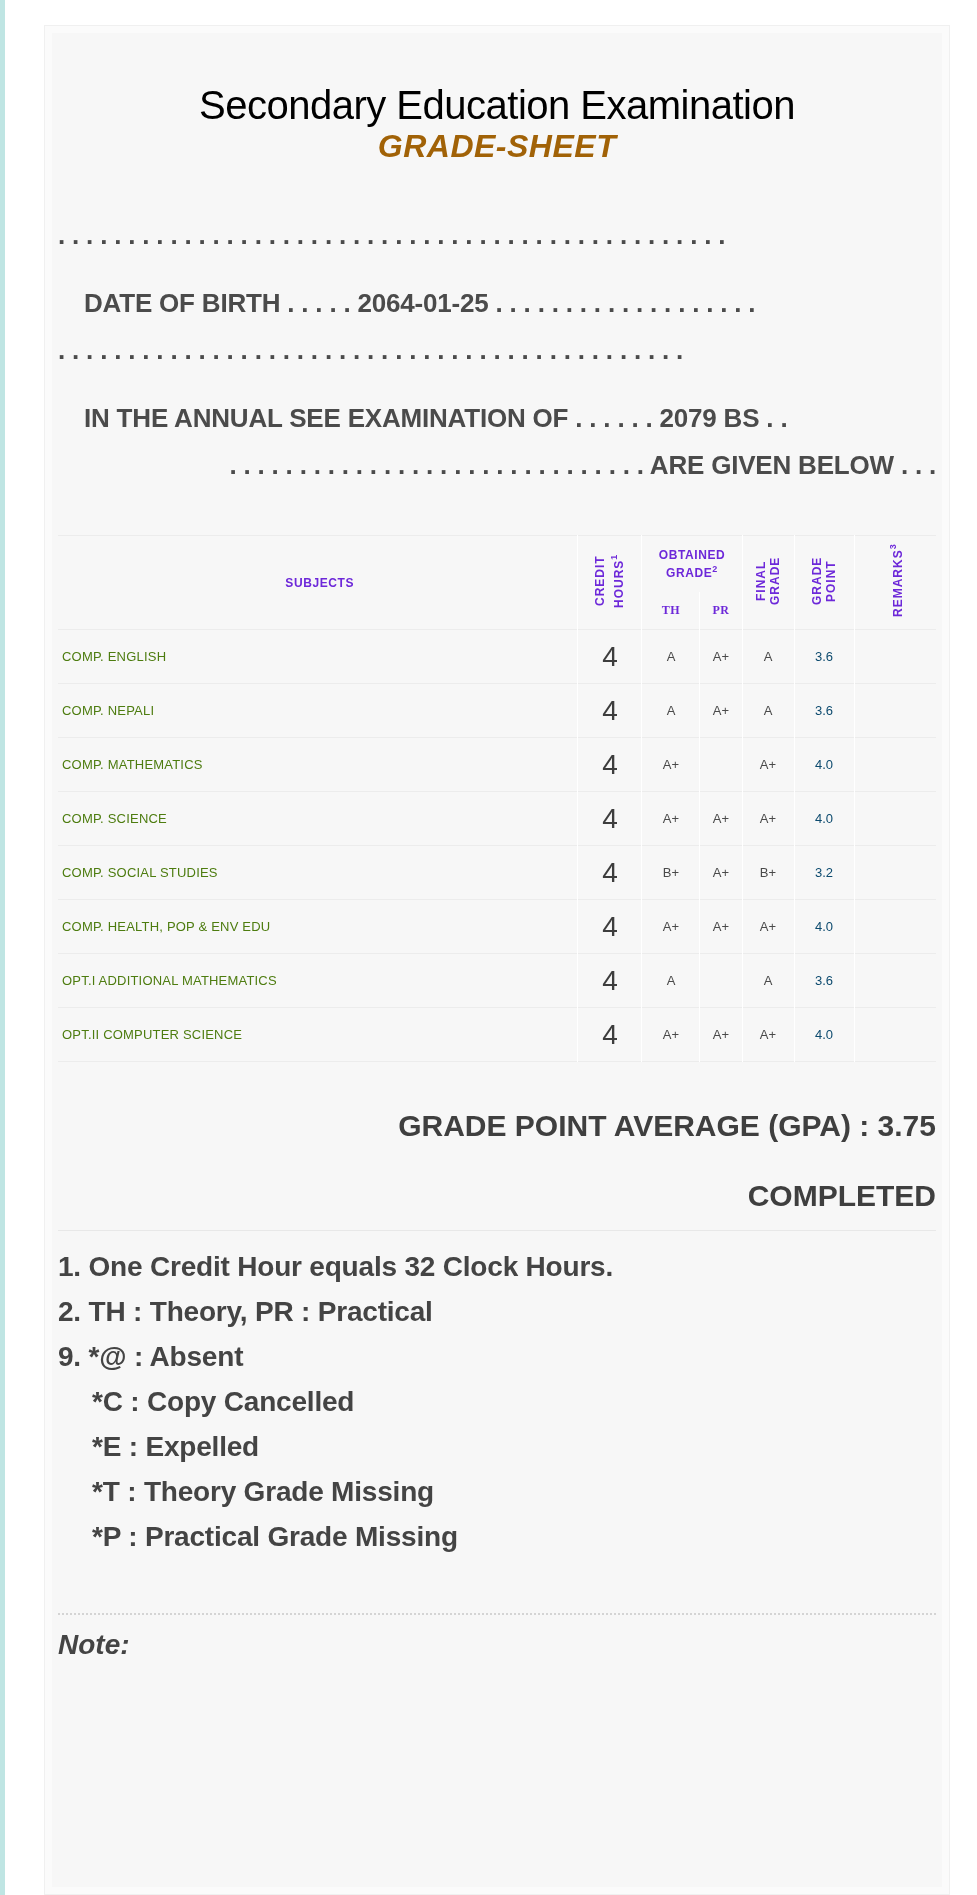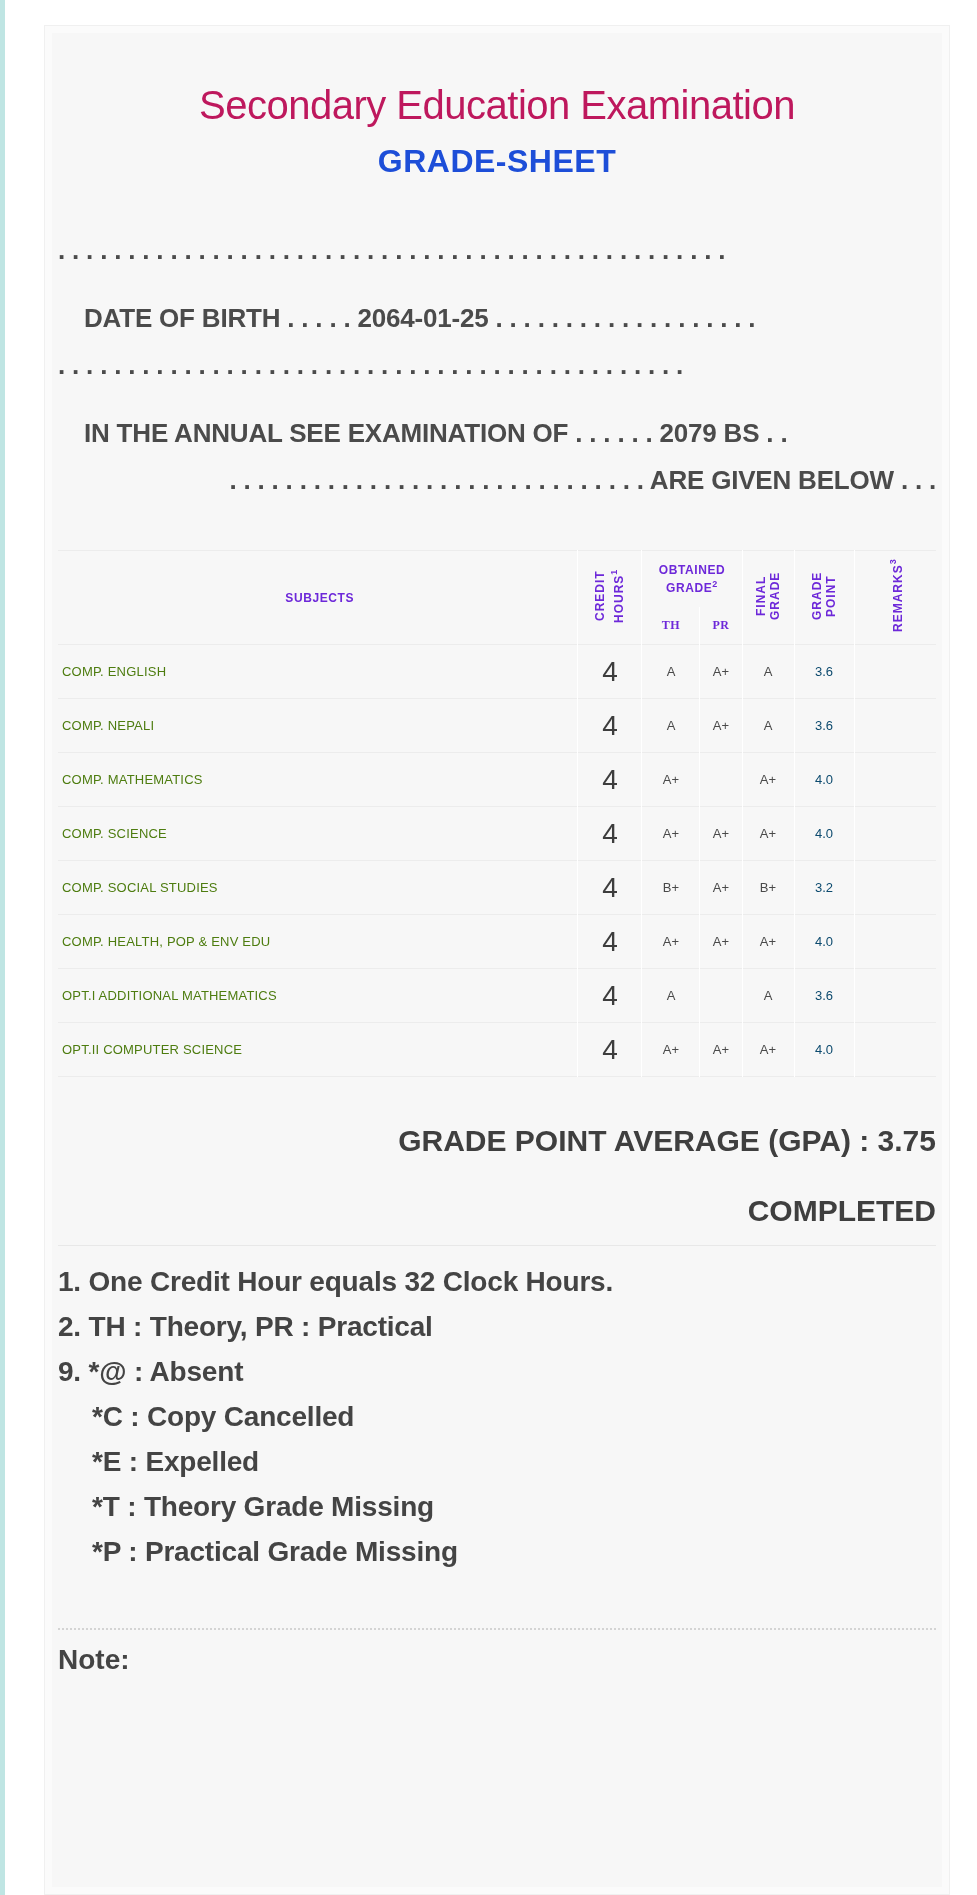--- a/index.html
+++ b/index.html
@@ -14,26 +14,27 @@
   .card {
     position: absolute; left: 44px; top: 25px; width: 906px; height: 1870px;
     background: #f7f7f7; border: 1px solid #f0f0f0;
     box-shadow: inset 0 0 0 7px rgba(253,253,253,.6);
     padding: 0 13px; overflow: hidden;
   }
 
   .doc-title {
     margin-top: 56px; text-align: center;
     font-size: 40px; line-height: 46px; font-weight: 400;
-    color: #be185d; letter-spacing: -0.5px;
+    color: #000000; letter-spacing: -0.5px;
   }
   .doc-subtitle {
-    margin-top: 15px; text-align: center;
-    font-size: 32px; line-height: 36px; font-weight: 700; color: #1d4ed8;
+    text-align: center;
+    font-size: 32px; line-height: 36px; font-weight: 700; color: #a16207;
     letter-spacing: 0.5px;
+    font-style: italic;
   }
 
   .intro { font-weight: 700; color: #4b4b4b; font-size: 26px; }
   .intro-block { margin-top: 21px; }
   .intro-block.first { margin-top: 48px; }
   .intro-line { line-height: 47px; white-space: nowrap; overflow: hidden; letter-spacing: -0.2px; }
   .intro-line.indent { text-indent: 26px; }
   .intro-line.right { text-align: right; }
 
   table.grades {
@@ -87,21 +88,21 @@
   }
 
   .divider { margin-top: 16px; border-top: 1px solid #e8e8e8; }
 
   .footnotes { margin-top: 13px; font-size: 28px; font-weight: 700; color: #444; }
   .footnote-line { line-height: 45px; letter-spacing: -0.2px; }
   .footnote-line.sub { padding-left: 34px; }
 
   .dotted-divider { margin-top: 54px; border-top: 2px dotted #d4d4d4; }
 
-  .note-heading { margin-top: 9px; font-size: 28px; font-weight: 700; color: #444; line-height: 42px; }
+  .note-heading { margin-top: 9px; font-size: 28px; font-weight: 700; color: #444; line-height: 42px; font-style: italic; }
   .note-body { font-size: 28px; font-weight: 700; color: #444; line-height: 46px; letter-spacing: -0.2px; }
 </style>
 </head>
 <body>
 
 <div class="edge-stripe"></div>
 
 <div class="card">
 
   <div class="doc-title">Secondary Education Examination</div>

